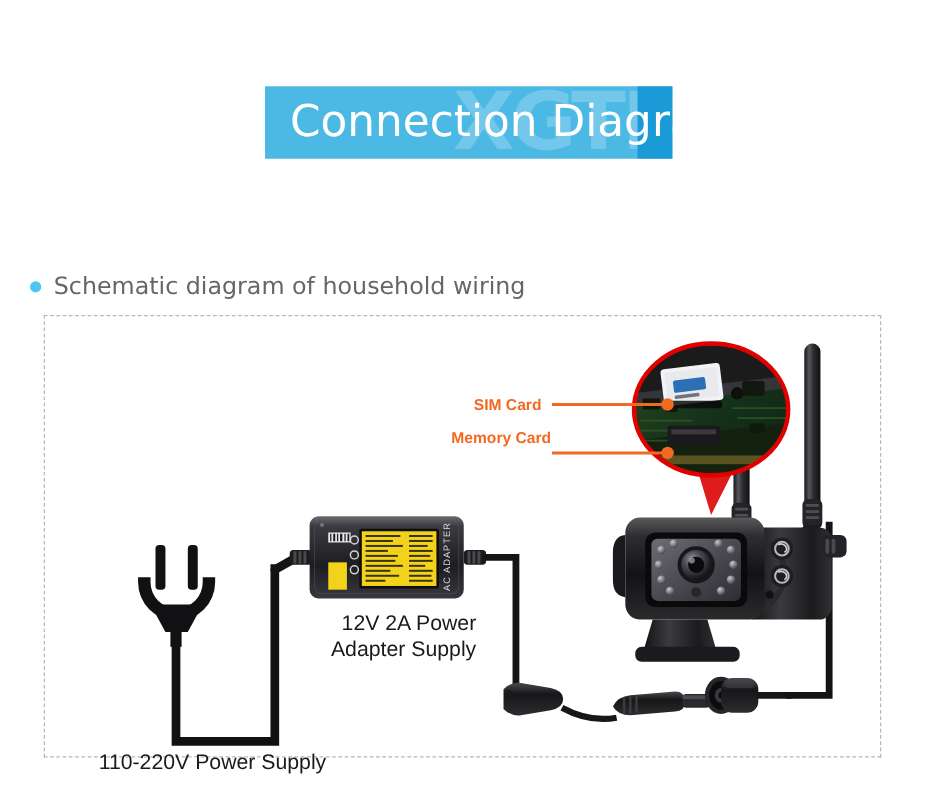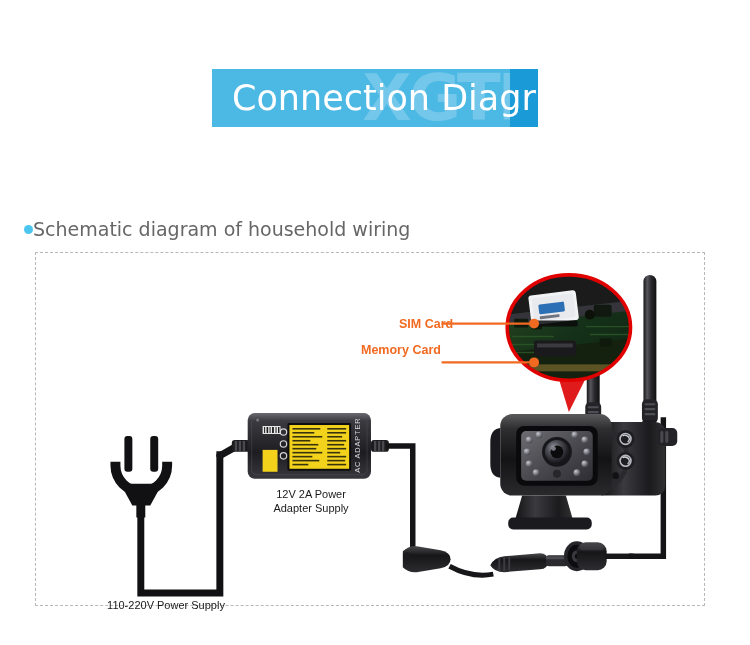--- a/index.html
+++ b/index.html
@@ -52,20 +52,21 @@
     letter-spacing: 0px;
     white-space: nowrap;
   }
 
   
   #section-heading {
     position: absolute;
     left: 24px; top: 218px;
     display: flex;
     align-items: center;
+    gap: 10px;
   }
   #section-heading .bullet-dot {
     width: 9px; height: 9px;
     border-radius: 50%;
     background: #4cc6ee;
     flex: none;
   }
   #section-heading .heading-text {
     font-size: 19px;
     color: #666666;
@@ -86,28 +87,28 @@
 
   
   .callout-label {
     position: absolute;
     font-size: 12.5px;
     font-weight: bold;
     color: #f26a21;
     white-space: nowrap;
     font-family: "Liberation Sans", sans-serif;
   }
-  #label-sim-card  { left: 363px; top: 64px; }
+  #label-sim-card  { left: 343px; top: 64px; }
   #label-memory-card { left: 325px; top: 90px; }
 
   .caption {
     position: absolute;
-    font-size: 11px;
+    font-size: 17px;
     color: #1a1a1a;
-    text-align: center;
+    text-align: right;
     line-height: 1.25;
     font-family: "Liberation Sans", sans-serif;
     white-space: pre-line;
   }
   #caption-adapter { left: 205px; top: 235px; width: 140px; }
   #caption-mains   { left: 35px;  top: 310px; width: 190px; margin-top: 36px; }
 
   svg { display: block; }
 </style>
 </head>

